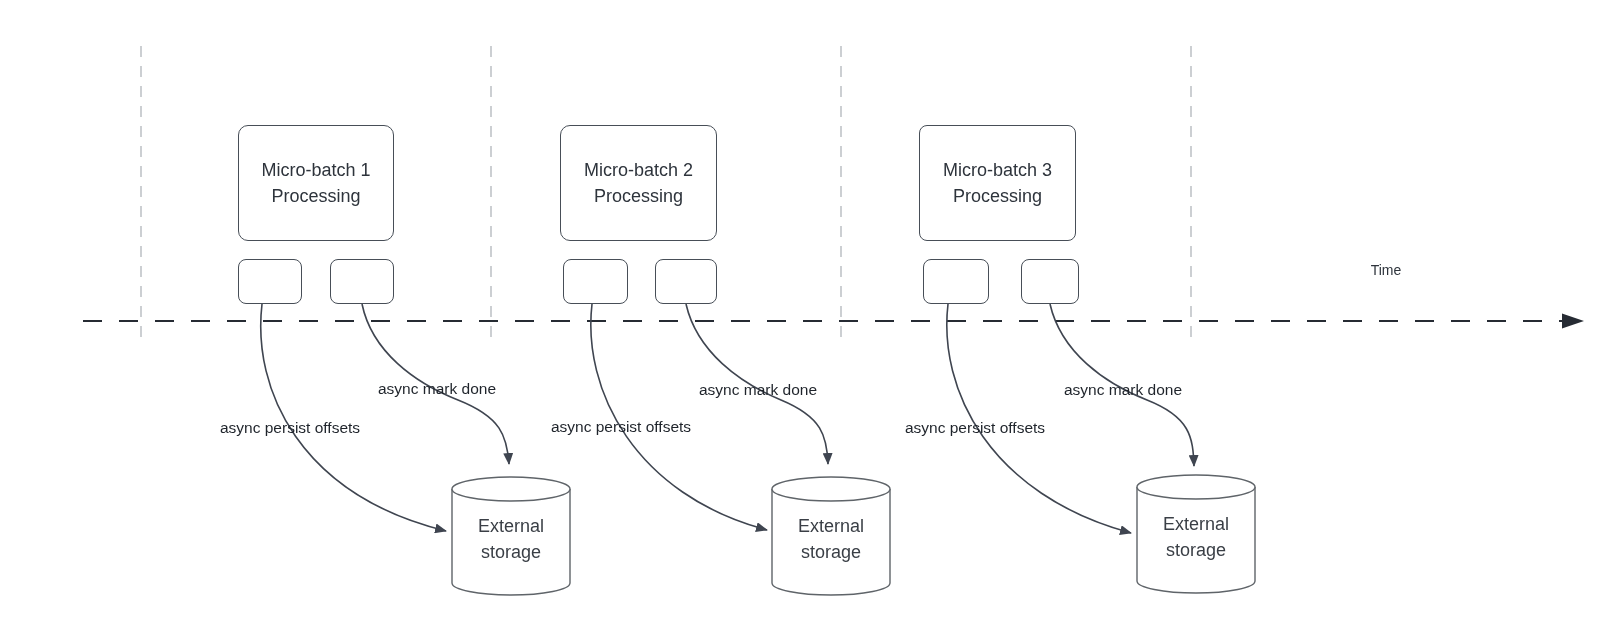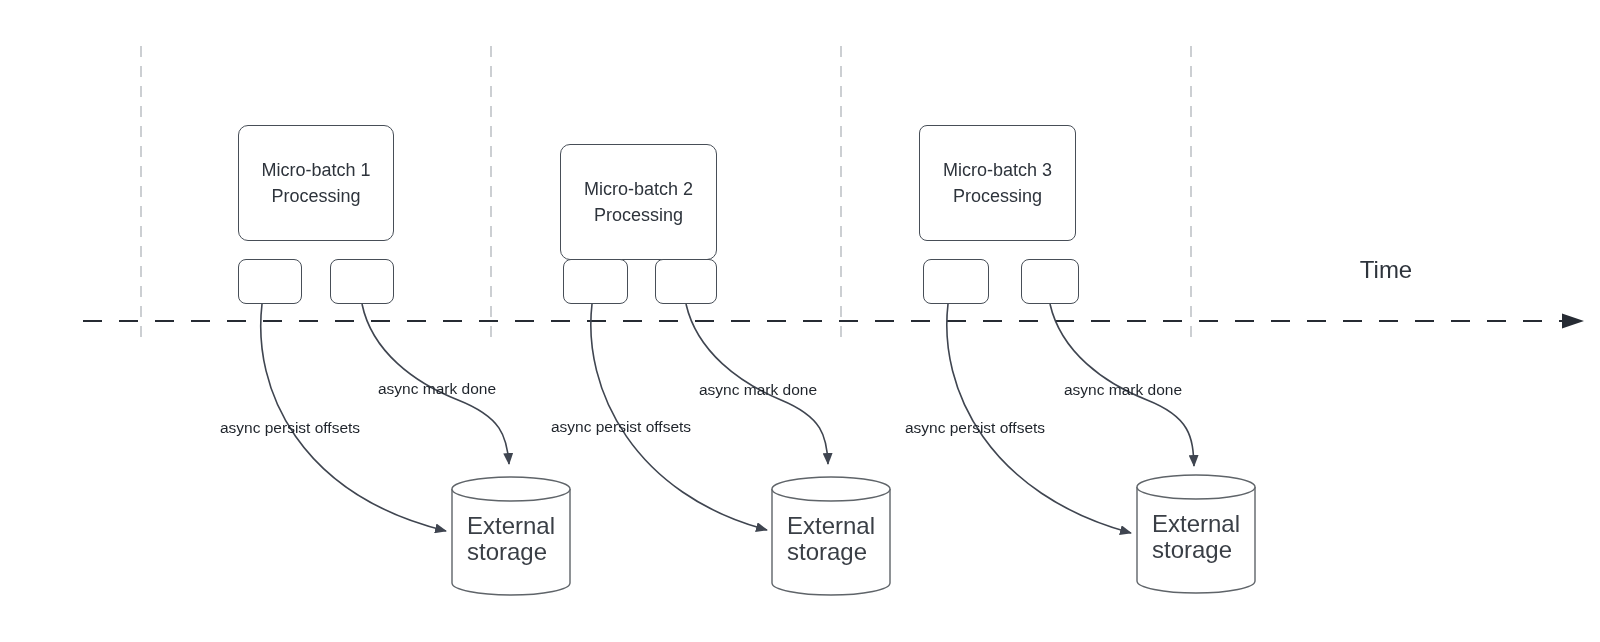--- a/index.html
+++ b/index.html
@@ -41,31 +41,31 @@
     transform: translateX(-50%);
     white-space: nowrap;
     font-weight: normal;
     font-size: 15.5px;
     line-height: 17px;
     color: #1f242b;
   }
   .storage-label {
     position: absolute;
     transform: translateX(-50%);
-    text-align: left;
+    text-align: center;
     color: #3a3f46;
-    font-size: 24px;
+    font-size: 18px;
     line-height: 26px;
     white-space: nowrap;
   }
   .time-label {
     position: absolute;
     transform: translateX(-50%);
     color: #2e343c;
-    font-size: 24px;
+    font-size: 14px;
     line-height: 24px;
     white-space: nowrap;
   }
 </style>
 </head>
 <body>
 
 <div class="canvas">
 
   <svg class="layer" width="1600" height="642" viewBox="0 0 1600 642">
@@ -114,21 +114,21 @@
   </div>
   <div class="node task" style="left:238px; top:259px; width:64px; height:45px;"></div>
   <div class="node task" style="left:330px; top:259px; width:64px; height:45px;"></div>
   <div class="edge-label" style="left:437px; top:380px;">async mark done</div>
   <div class="edge-label" style="left:290px; top:419px;">async persist offsets</div>
   <div class="storage-label" style="left:511px; top:513px;">
     <div>External</div>
     <div>storage</div>
   </div>
 
-  <div class="node batch" style="left:560px; top:125px; width:157px; height:116px;margin-top:19px;">
+  <div class="node batch" style="left:560px; top:125px; width:157px; height:116px;">
     <div>Micro-batch 2</div>
     <div>Processing</div>
   </div>
   <div class="node task" style="left:563px; top:259px; width:65px; height:45px;"></div>
   <div class="node task" style="left:655px; top:259px; width:62px; height:45px;"></div>
   <div class="edge-label" style="left:758px; top:381px;">async mark done</div>
   <div class="edge-label" style="left:621px; top:418px;">async persist offsets</div>
   <div class="storage-label" style="left:831px; top:513px;">
     <div>External</div>
     <div>storage</div>

